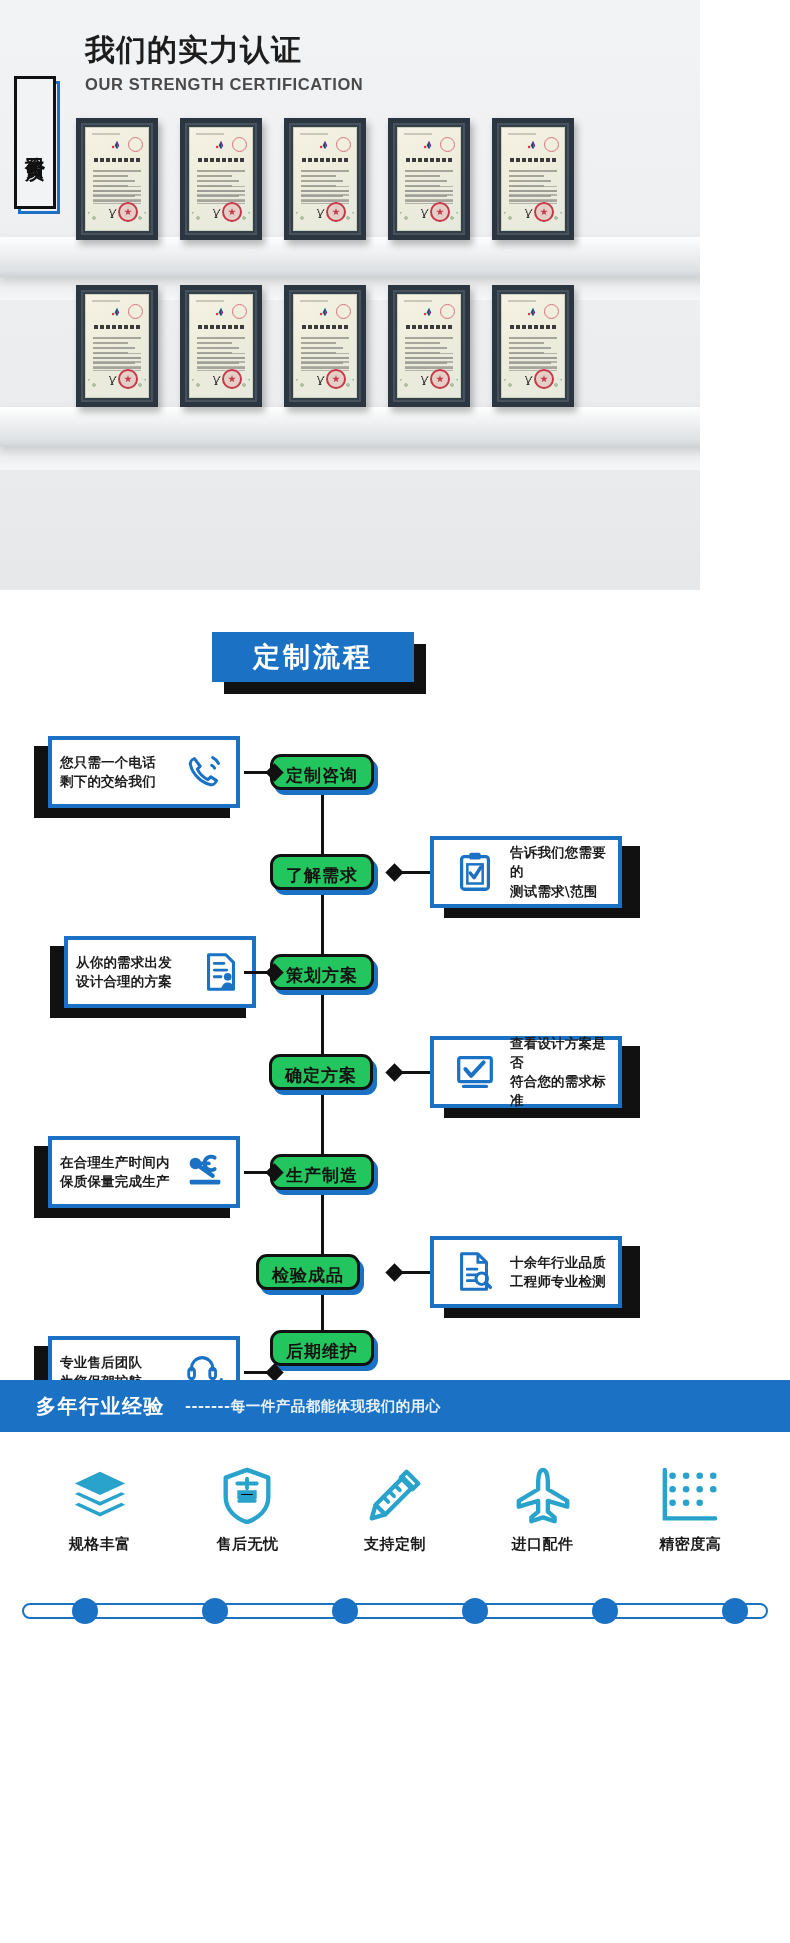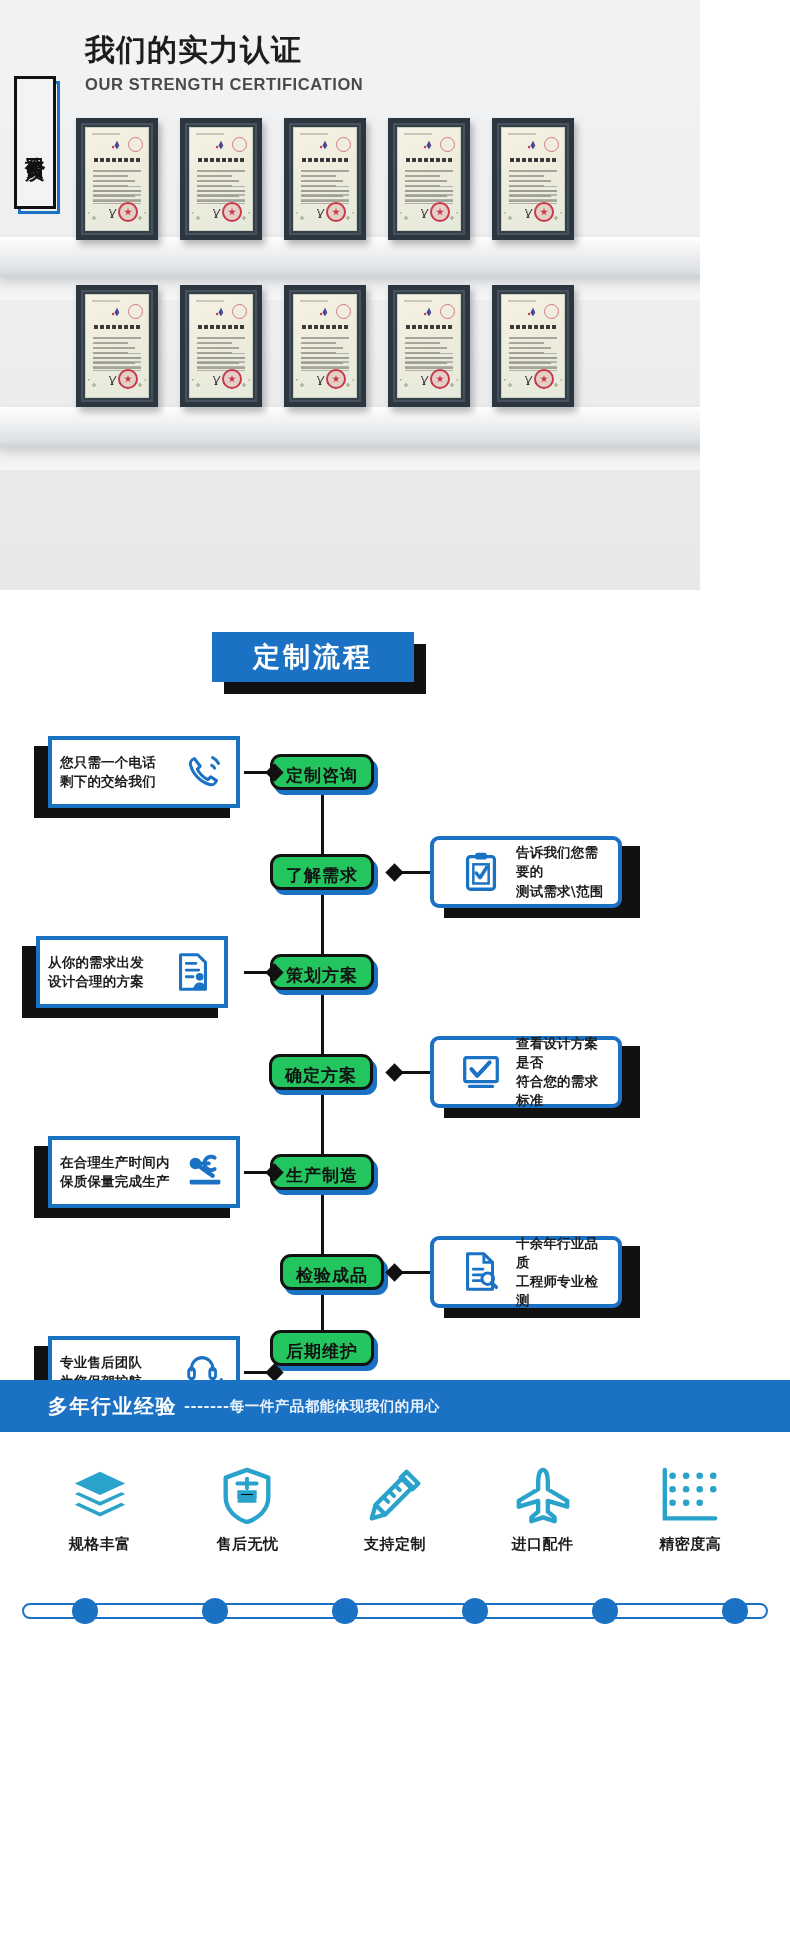--- a/index.html
+++ b/index.html
@@ -170,34 +170,34 @@
     display:flex; align-items:center; padding:0 8px; gap:6px;
   }
   .card.right .c-shadow{ left:14px; }
   .card .c-text{
     font-size:13.5px; font-weight:bold; line-height:1.42; color:#1d1d1d;
     white-space:pre-line; letter-spacing:.2px;
     font-family:"DejaVu Sans","Liberation Sans",sans-serif;
   }
   .card .c-ico{ width:46px; height:46px; flex:0 0 46px; }
   .card.left .c-main{ justify-content:space-between; }
-  .card.right .c-main{ justify-content:flex-start; gap:12px; padding-left:24px;border-radius:9px; }
+  .card.right .c-main{ justify-content:flex-start; gap:12px; padding-left:18px; }
 
   
   .conn{ position:absolute; height:3px; background:#111; }
   .diamond{
     position:absolute; width:13px; height:13px; background:#111;
     transform:rotate(45deg);
   }
 
   
   #exp-section{ position:absolute; left:0; top:1380px; width:790px; height:563px; background:#fff; }
   #exp-bar{
     position:absolute; left:0; top:0; width:790px; height:52px; background:#1b72c4;
-    display:flex; align-items:center; padding-left:48px; gap:7px;
+    display:flex; align-items:center; padding-left:36px; gap:20px;
   }
   #exp-bar .exp-main{
     color:#fff; font-size:20px; font-weight:bold; letter-spacing:1.5px;
     font-family:"DejaVu Sans","Liberation Sans",sans-serif;
   }
   #exp-bar .exp-sub{
     color:#e8f1fa; font-size:14.5px; font-weight:bold; letter-spacing:.5px;
     font-family:"DejaVu Sans","Liberation Sans",sans-serif;
   }
 
@@ -582,21 +582,21 @@
         </div>
       </div>
       <div class="conn" style="left: 398px; width: 32px; top: 281px;"></div>
       <div class="diamond" style="left: 388px; top: 276px;"></div>
       <div class="pill" style="left: 270px; top: 364px;">
         <div class="p-shadow"></div>
         <div class="p-main">
           <span>策划方案</span>
         </div>
       </div>
-      <div class="card left" style="left: 36px; top: 346px; padding-left: 36px;">
+      <div class="card left" style="left: 64px; top: 346px; padding-left: 36px;">
         <div class="c-shadow"></div>
         <div class="c-main">
           <div class="c-text">从你的需求出发
 设计合理的方案</div>
           <div class="c-ico"><svg viewBox="0 0 48 48">
               <path d="M11 6h18l8 8v28H11z" fill="none" stroke="#1b72c4" stroke-width="3.2" stroke-linejoin="round"></path>
               <path d="M17 15h10M17 22h13M17 29h7" stroke="#1b72c4" stroke-width="3" stroke-linecap="round"></path>
               <circle cx="31" cy="29" r="4" fill="#1b72c4"></circle>
               <path d="M24 42c1-5 4-7 7-7s6 2 7 7z" fill="#1b72c4"></path>
             </svg></div>
@@ -639,21 +639,21 @@
               <circle cx="14" cy="15" r="6" fill="#1b72c4"></circle>
               <path d="M18 18l14 10" stroke="#1b72c4" stroke-width="4.5" stroke-linecap="round"></path>
               <path d="M19 15h9" stroke="#1b72c4" stroke-width="4" stroke-linecap="round"></path>
               <path d="M34 9a7 7 0 100 12" fill="none" stroke="#1b72c4" stroke-width="4.2" stroke-linecap="round"></path>
               <rect x="8" y="32" width="32" height="5" rx="1.5" fill="#1b72c4"></rect>
             </svg></div>
         </div>
       </div>
       <div class="conn" style="left: 244px; width: 28px; top: 581px;"></div>
       <div class="diamond" style="left: 268px; top: 576px;"></div>
-      <div class="pill" style="left: 280px; top: 664px;">
+      <div class="pill" style="left: 256px; top: 664px;">
         <div class="p-shadow"></div>
         <div class="p-main">
           <span>检验成品</span>
         </div>
       </div>
       <div class="card right" style="left: 430px; top: 646px;">
         <div class="c-shadow"></div>
         <div class="c-main">
           <div class="c-ico"><svg viewBox="0 0 48 48">
               <path d="M10 5h17l9 9v28H10z" fill="none" stroke="#1b72c4" stroke-width="3.2" stroke-linejoin="round"></path>

